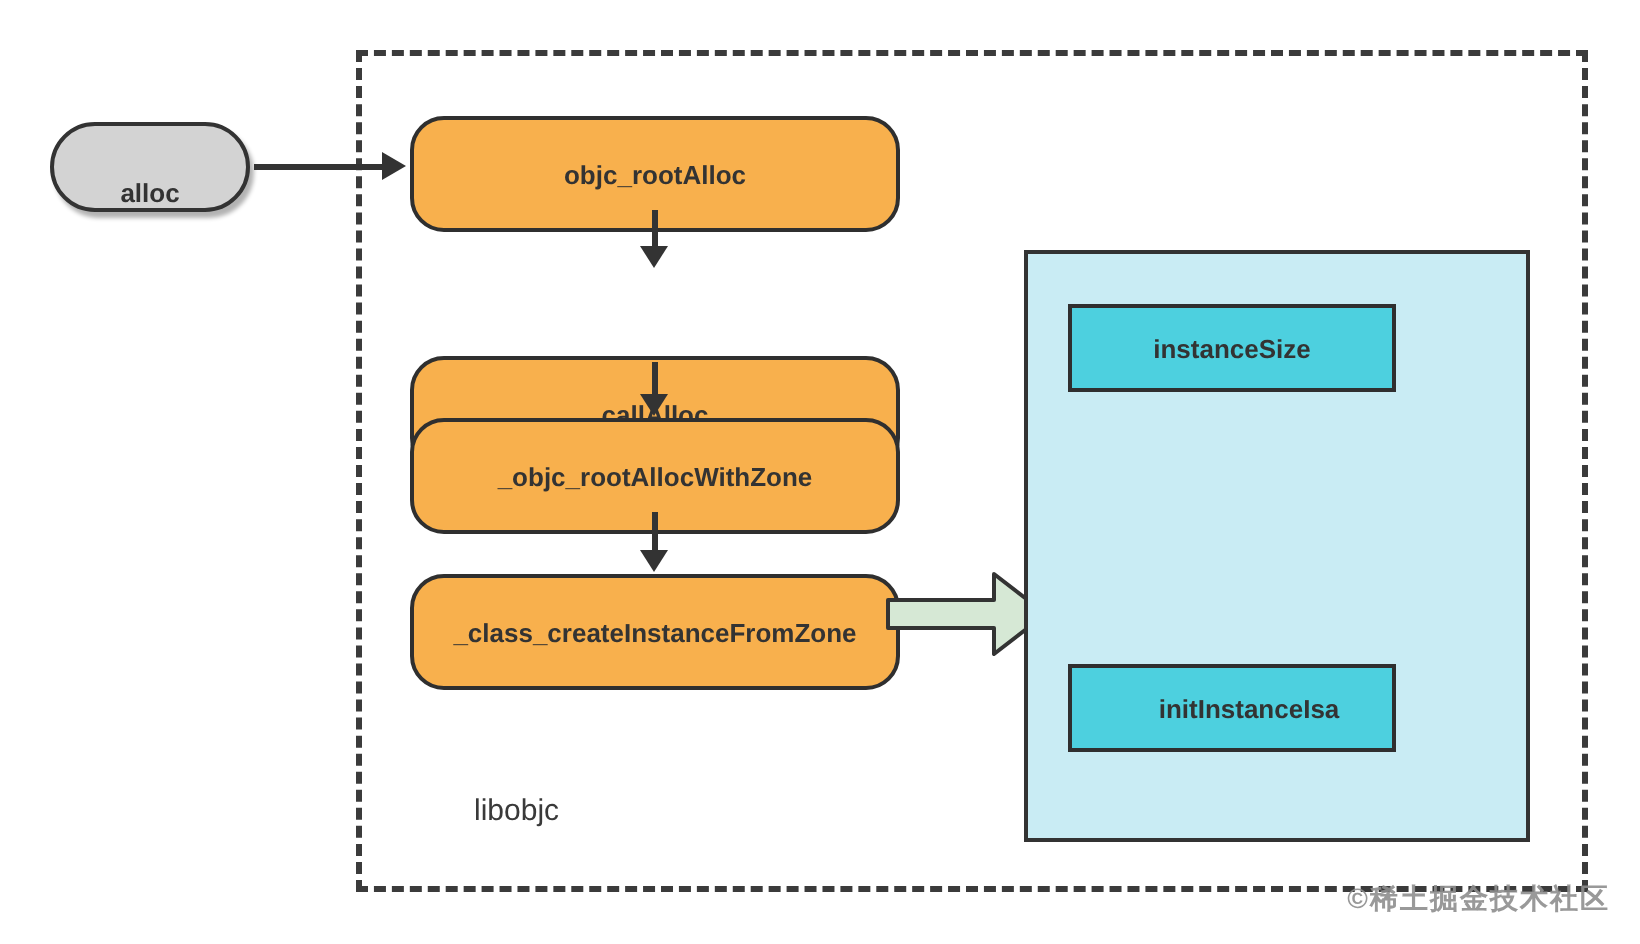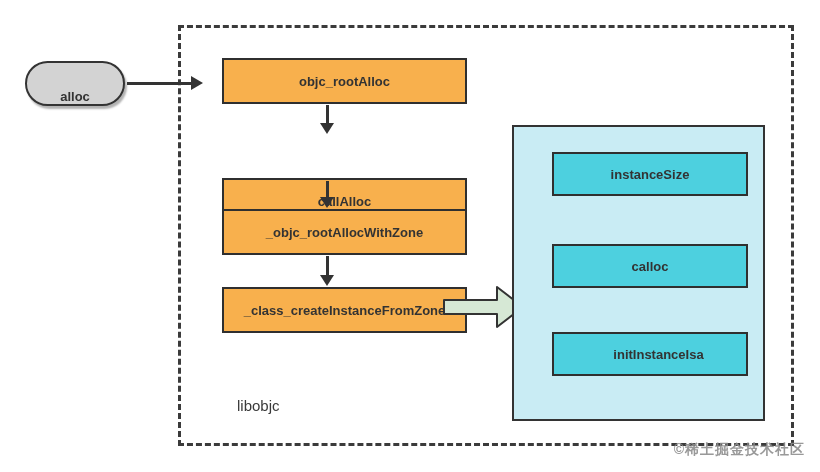--- a/index.html
+++ b/index.html
@@ -25,22 +25,22 @@
     width:616px; height:421px;
     background:#ffffff;
     border:3px dashed #3b3b3b;
   }
   .node {
     position:absolute;
     display:flex; align-items:center; justify-content:center;
     font-weight:bold; font-size:13px; color:var(--dark);
     border:2px solid #2f2f2f;
   }
-  .node.orange { background:var(--orange-fill); left:222px; width:245px; height:46px; }
-  .node.cyan   { background:var(--cyan-fill);  left:552px; width:196px; height:44px; }
+  .node.orange { background:var(--orange-fill); left:205px; width:245px; height:58px;border-radius:17px; }
+  .node.cyan   { background:var(--cyan-fill);  left:534px; width:164px; height:44px; }
   .pill {
     position:absolute;
     left:25px; top:61px; width:100px; height:45px;
     background:var(--pill-fill);
     border:2px solid var(--dark);
     border-radius:23px;
     display:flex; align-items:flex-end; justify-content:center;
     font-weight:bold; font-size:13px; color:var(--dark);
     box-shadow:2px 3px 2px rgba(0,0,0,0.30);
   }
@@ -123,23 +123,20 @@
   </div>
 
   <svg class="big-arrow" width="82" height="44" viewBox="0 0 82 44">
     <polygon points="1,15 54,15 54,2 80,22 54,42 54,29 1,29" fill="#D6E8D5" stroke="#333333" stroke-width="2" stroke-linejoin="round"></polygon>
   </svg>
 
   <div class="panel"></div>
   <div class="node cyan" style="top:152px;">
     <span>instanceSize</span>
   </div>
-  <div class="node cyan" style="top:244px;">
-    <span>calloc</span>
-  </div>
   <div class="node cyan" style="top:332px;padding-left:17px;">
     <span>initInstanceIsa</span>
   </div>
 
   <div class="container-label">libobjc</div>
 
   <div class="watermark">©稀土掘金技术社区</div>
 
 </div>
 

